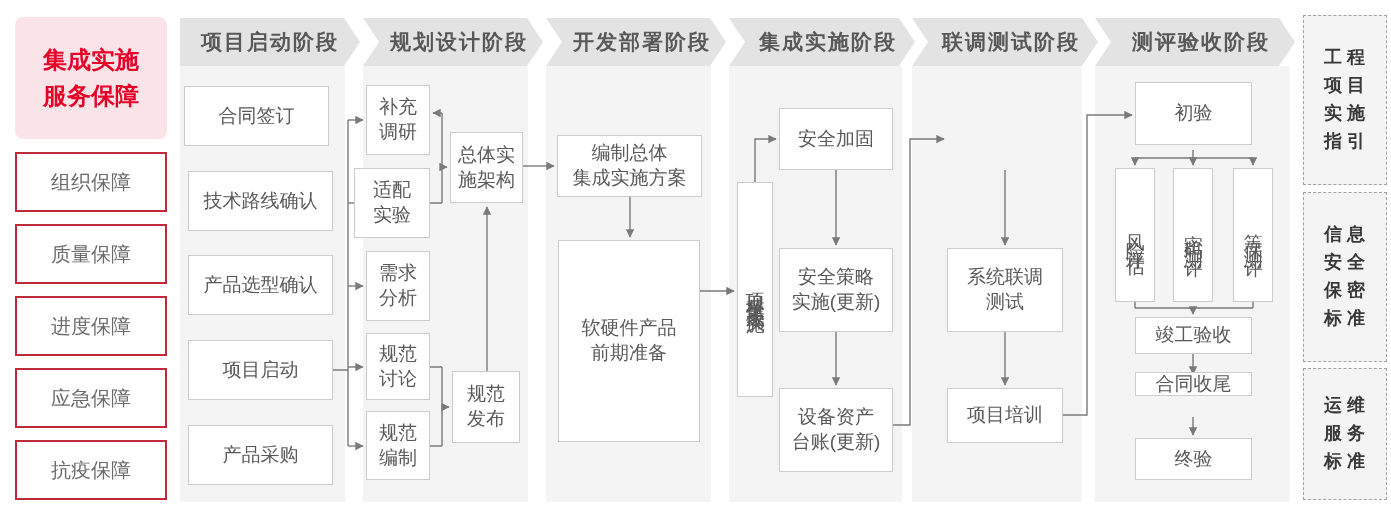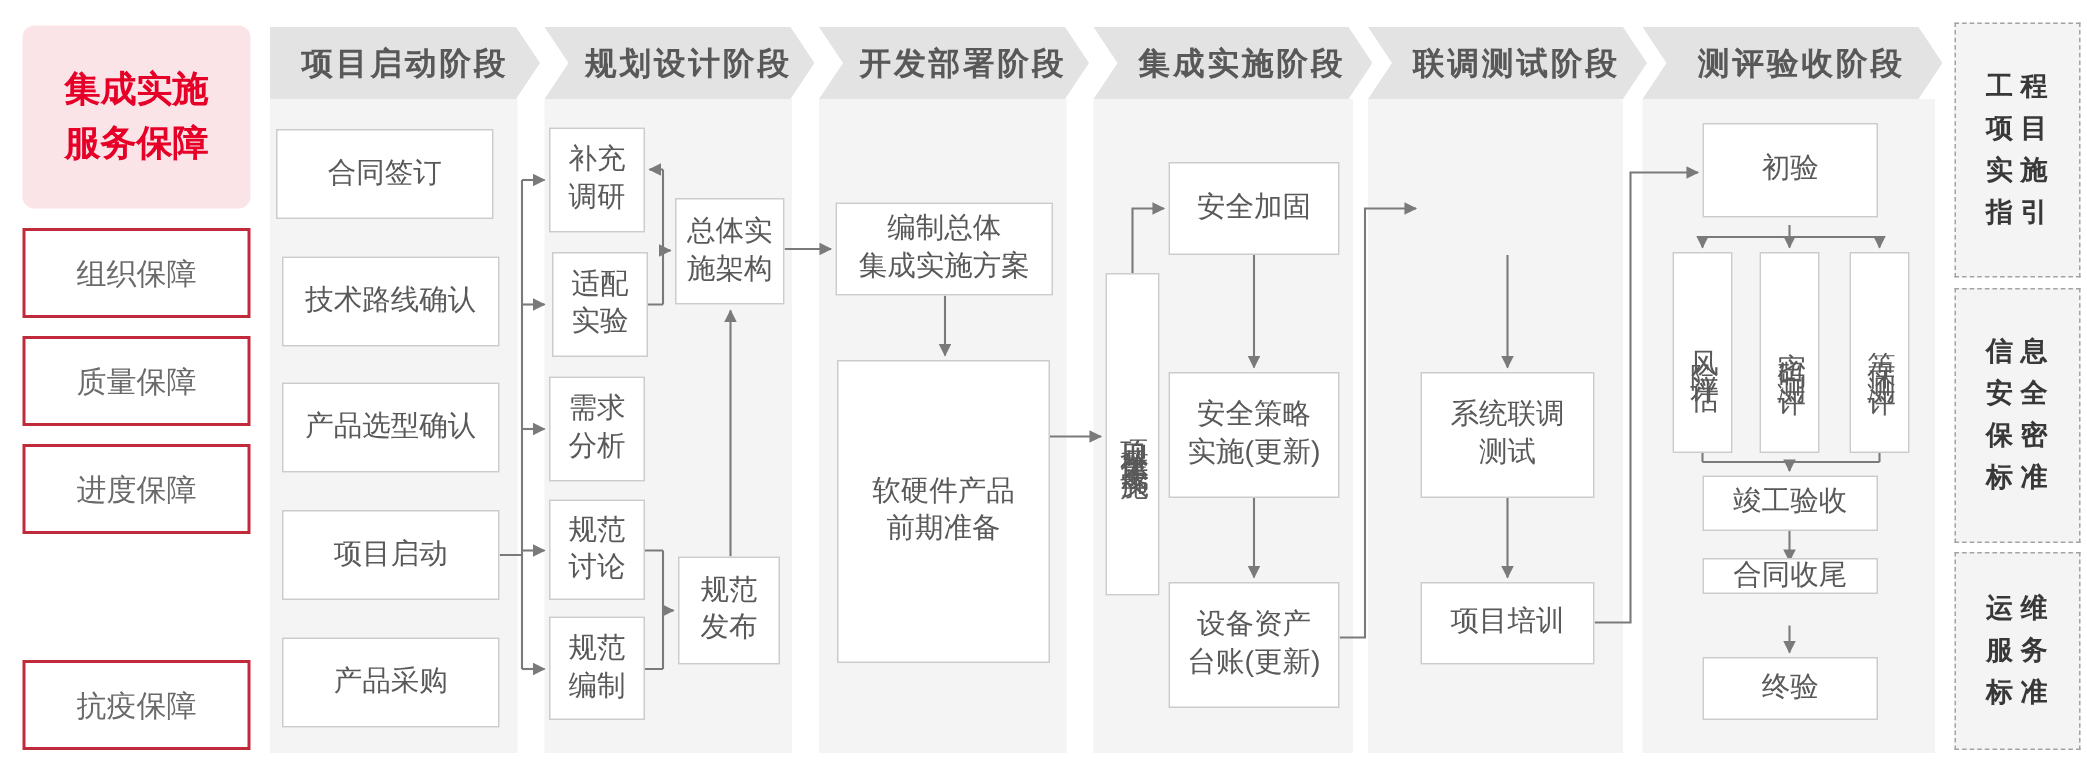--- a/index.html
+++ b/index.html
@@ -130,31 +130,32 @@
   <div class="phead" style="left:546px;width:180px">开发部署阶段</div>
   <div class="phead" style="left:729px;width:186px">集成实施阶段</div>
   <div class="phead" style="left:912px;width:186px">联调测试阶段</div>
   <div class="phead" style="left:1095px;width:200px">测评验收阶段</div>
 
   <div class="pink-title">集成实施
 服务保障</div>
   <div class="guard" style="top:152px">组织保障</div>
   <div class="guard" style="top:224px">质量保障</div>
   <div class="guard" style="top:296px">进度保障</div>
+  <div class="guard" style="top:368px">应急保障</div>
   <div class="guard" style="top:440px">抗疫保障</div>
 
   <div class="fbox" style="left:184px;top:86px;width:145px;height:60px">合同签订</div>
   <div class="fbox" style="left:188px;top:171px;width:145px;height:60px">技术路线确认</div>
   <div class="fbox" style="left:188px;top:255px;width:145px;height:60px">产品选型确认</div>
   <div class="fbox" style="left:188px;top:340px;width:145px;height:60px">项目启动</div>
   <div class="fbox" style="left:188px;top:425px;width:145px;height:60px">产品采购</div>
 
   <div class="fbox" style="left:366px;top:85px;width:64px;height:70px">补充
 调研</div>
-  <div class="fbox" style="left:368px;top:168px;width:64px;height:70px">适配
+  <div class="fbox" style="left:354px;top:168px;width:76px;height:70px">适配
 实验</div>
   <div class="fbox" style="left:366px;top:251px;width:64px;height:70px">需求
 分析</div>
   <div class="fbox" style="left:366px;top:333px;width:64px;height:67px">规范
 讨论</div>
   <div class="fbox" style="left:366px;top:411px;width:64px;height:69px">规范
 编制</div>
   <div class="fbox" style="left:450px;top:132px;width:73px;height:71px">总体实
 施架构</div>
   <div class="fbox" style="left:452px;top:371px;width:68px;height:72px">规范

